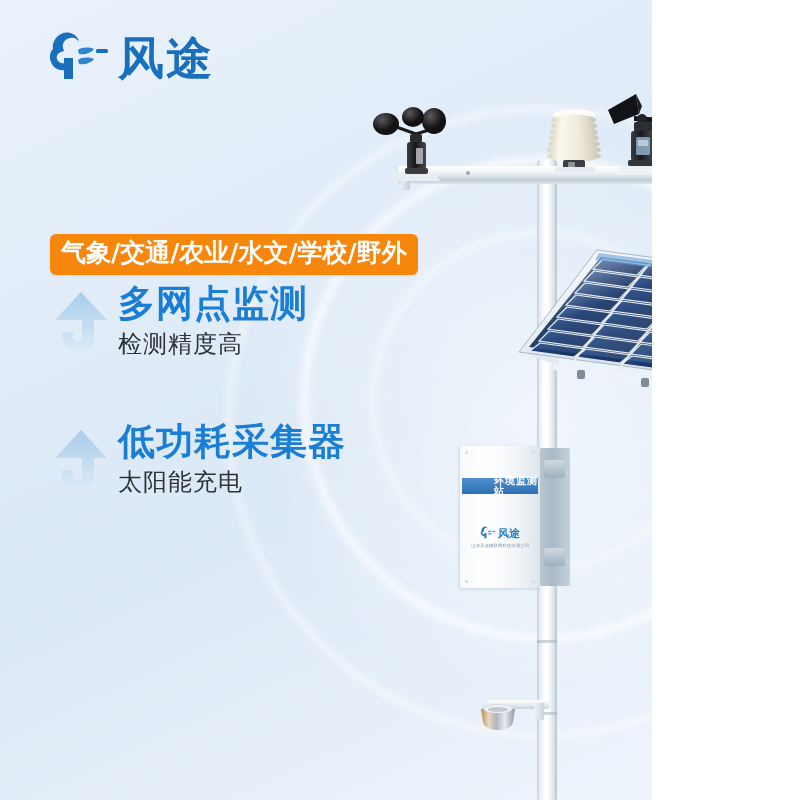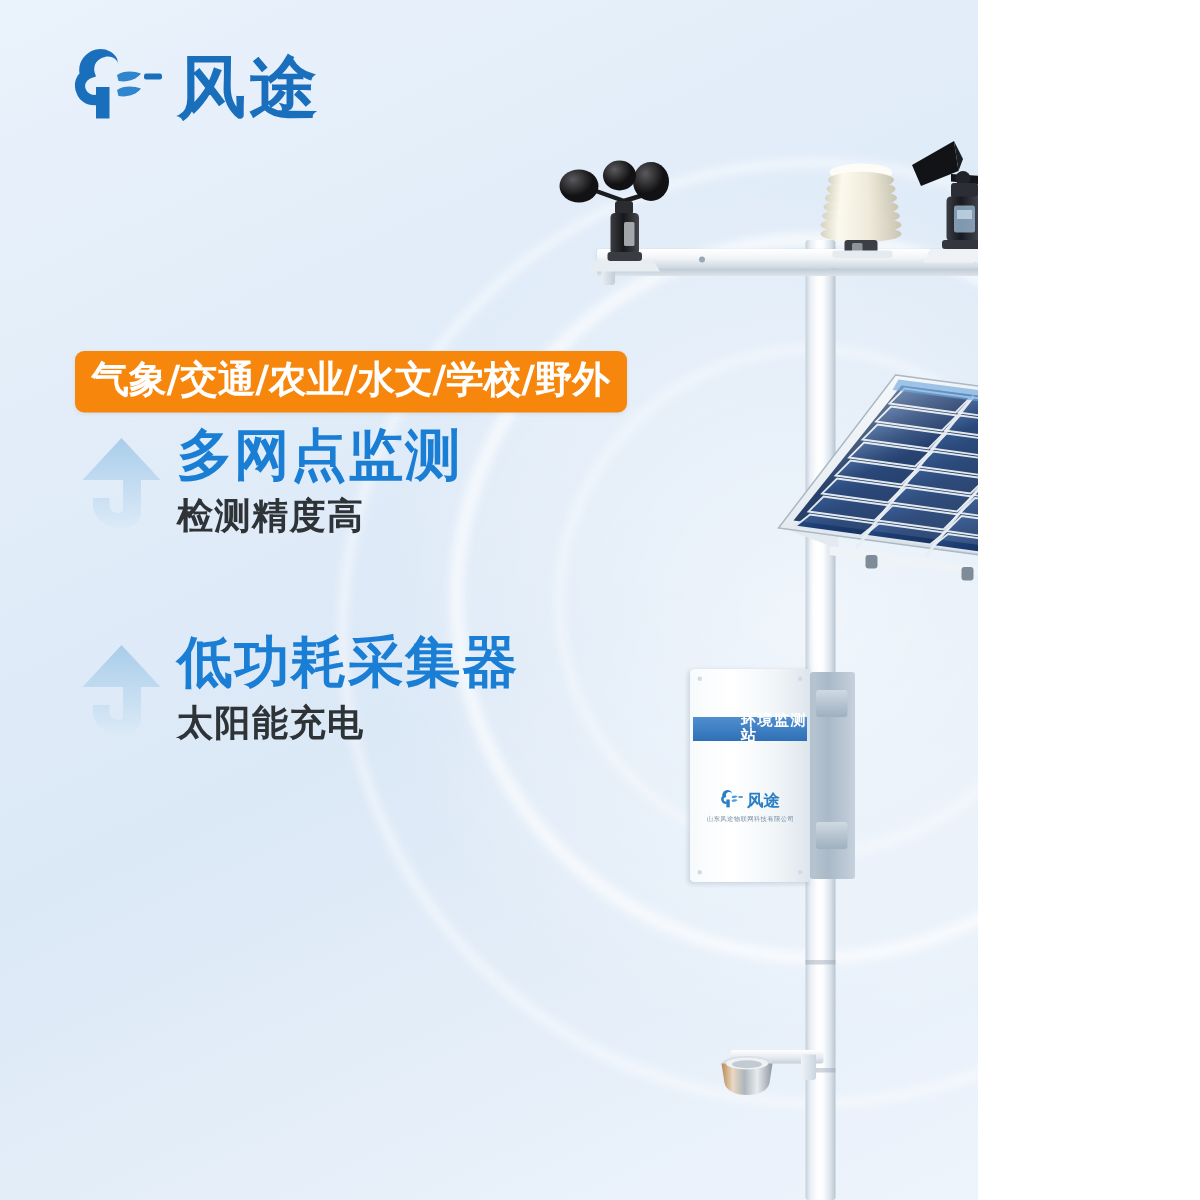--- a/index.html
+++ b/index.html
@@ -118,21 +118,20 @@
     letter-spacing: 1px;
     white-space: nowrap;
   }
   .feature-sub {
     font-size: 24px;
     color: #2e3338;
     line-height: 1.3;
     margin-top: 3px;
     letter-spacing: 1px;
     white-space: nowrap;
-    font-weight: bold;
   }
 
   
   .device { position: absolute; inset: 0; }
 
   
   .mast {
     position: absolute;
     left: 537px;
     top: 160px;

